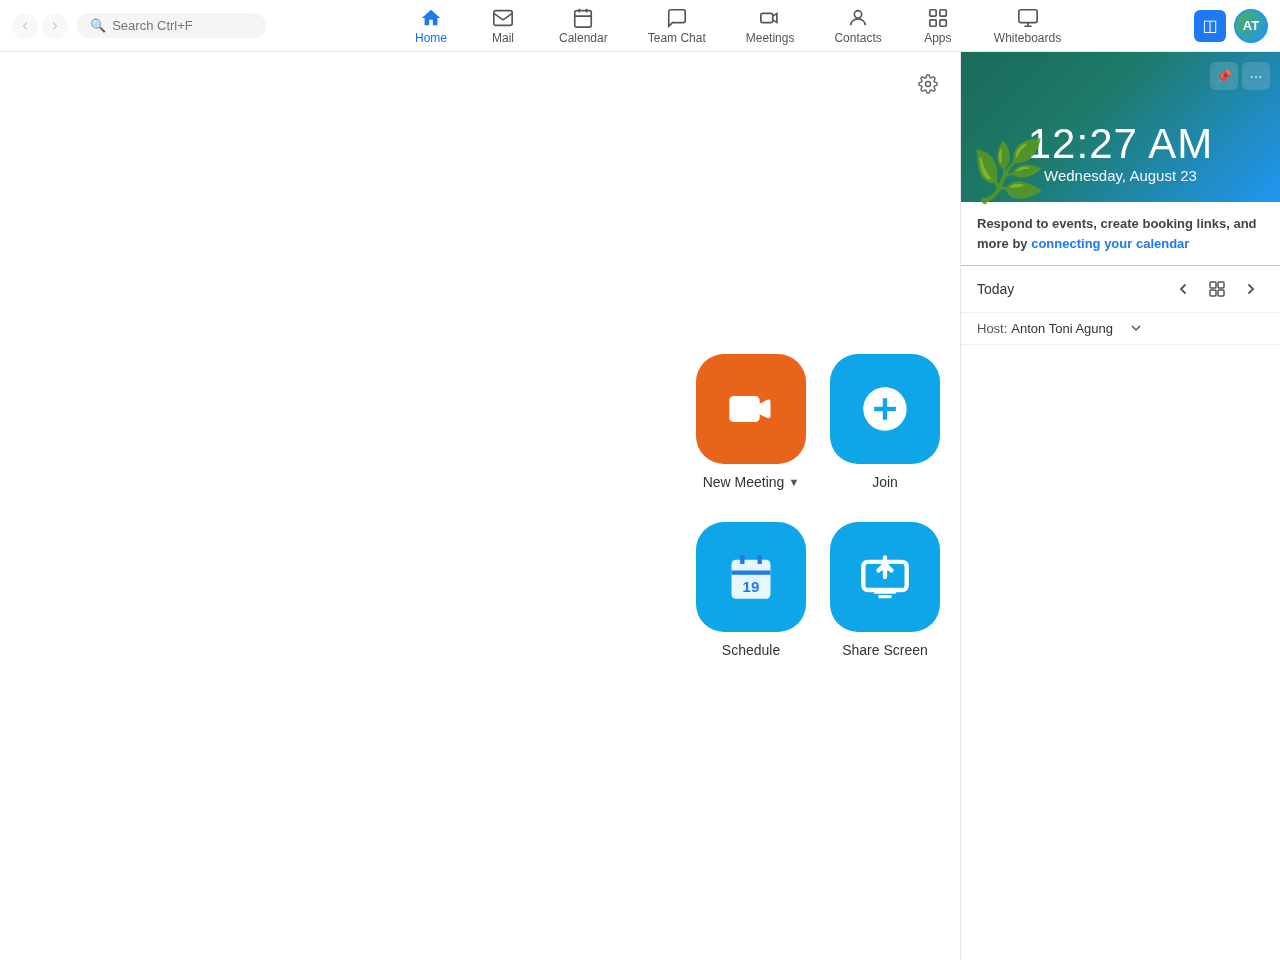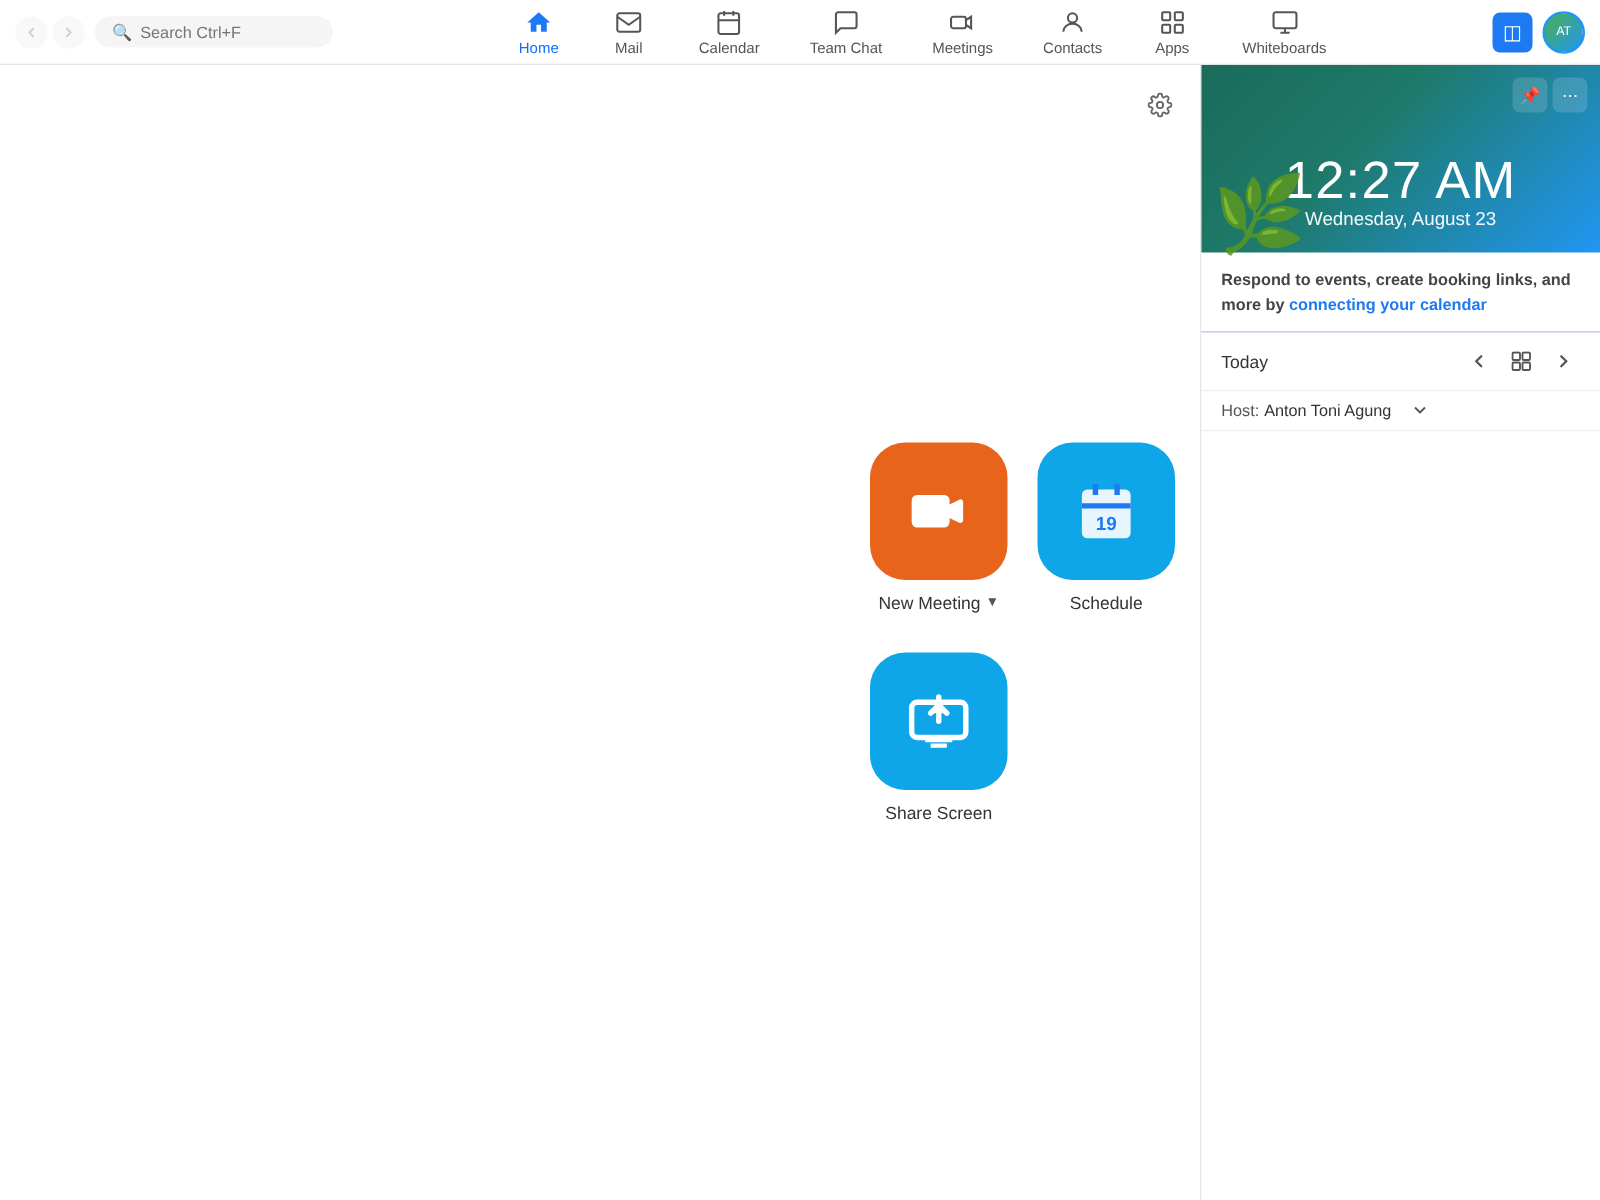--- a/index.html
+++ b/index.html
@@ -41,21 +41,21 @@
     .nav-right { display: flex; align-items: center; gap: 8px; margin-left: auto; }
     .nav-right-icon {
       width: 32px; height: 32px; border-radius: 6px;
       background: #0d6efd; display: flex; align-items: center; justify-content: center;
       color: #fff; font-size: 13px; cursor: pointer;
     }
     .avatar {
       width: 34px; height: 34px; border-radius: 50%;
       background: linear-gradient(135deg, #4caf50, #2196f3);
       display: flex; align-items: center; justify-content: center;
-      color: #fff; font-size: 10px; font-weight: normal; cursor: pointer;
+      color: #fff; font-size: 13px; font-weight: bold; cursor: pointer;
       border: 2px solid #2196f3;
     }
 
     
     .main { display: flex; height: calc(960px - 52px); }
 
     
     .content-area {
       flex: 1; display: flex; flex-direction: column;
       align-items: flex-end; justify-content: center; position: relative;
@@ -270,20 +270,30 @@
           <svg width="52" height="52" viewBox="0 0 24 24" fill="white">
               <path d="M15 10l4.553-2.277A1 1 0 0 1 21 8.691V15.31a1 1 0 0 1-1.447.894L15 14v-4zM2 8a2 2 0 0 1 2-2h10a2 2 0 0 1 2 2v8a2 2 0 0 1-2 2H4a2 2 0 0 1-2-2V8z"></path>
             </svg>
         </button>
         <span class="action-label">
           <span>New Meeting</span>
           <span class="chevron">▼</span>
         </span>
       </div>
 
+      <div class="action-item">
+        <button class="action-btn blue">
+          <svg width="52" height="52" viewBox="0 0 24 24" fill="white">
+              <path d="M12 2C6.48 2 2 6.48 2 12s4.48 10 10 10 10-4.48 10-10S17.52 2 12 2zm5 11h-4v4h-2v-4H7v-2h4V7h2v4h4v2z"></path>
+            </svg>
+        </button>
+        <span class="action-label">
+          <span>Join</span>
+        </span>
+      </div>
 
       <div class="action-item">
         <button class="action-btn blue">
           <svg width="52" height="52" viewBox="0 0 24 24" fill="white">
               <rect x="3" y="4" width="18" height="18" rx="2" fill="white" opacity="0.9"></rect>
               <rect x="3" y="4" width="18" height="18" rx="2" fill="none" stroke="white" stroke-width="0"></rect>
               <path d="M16 2v4M8 2v4M3 10h18" stroke="#1d7af3" stroke-width="2" fill="none"></path>
               <text x="12" y="19" text-anchor="middle" font-size="7" fill="#1d7af3" font-weight="bold">19</text>
             </svg>
         </button>

